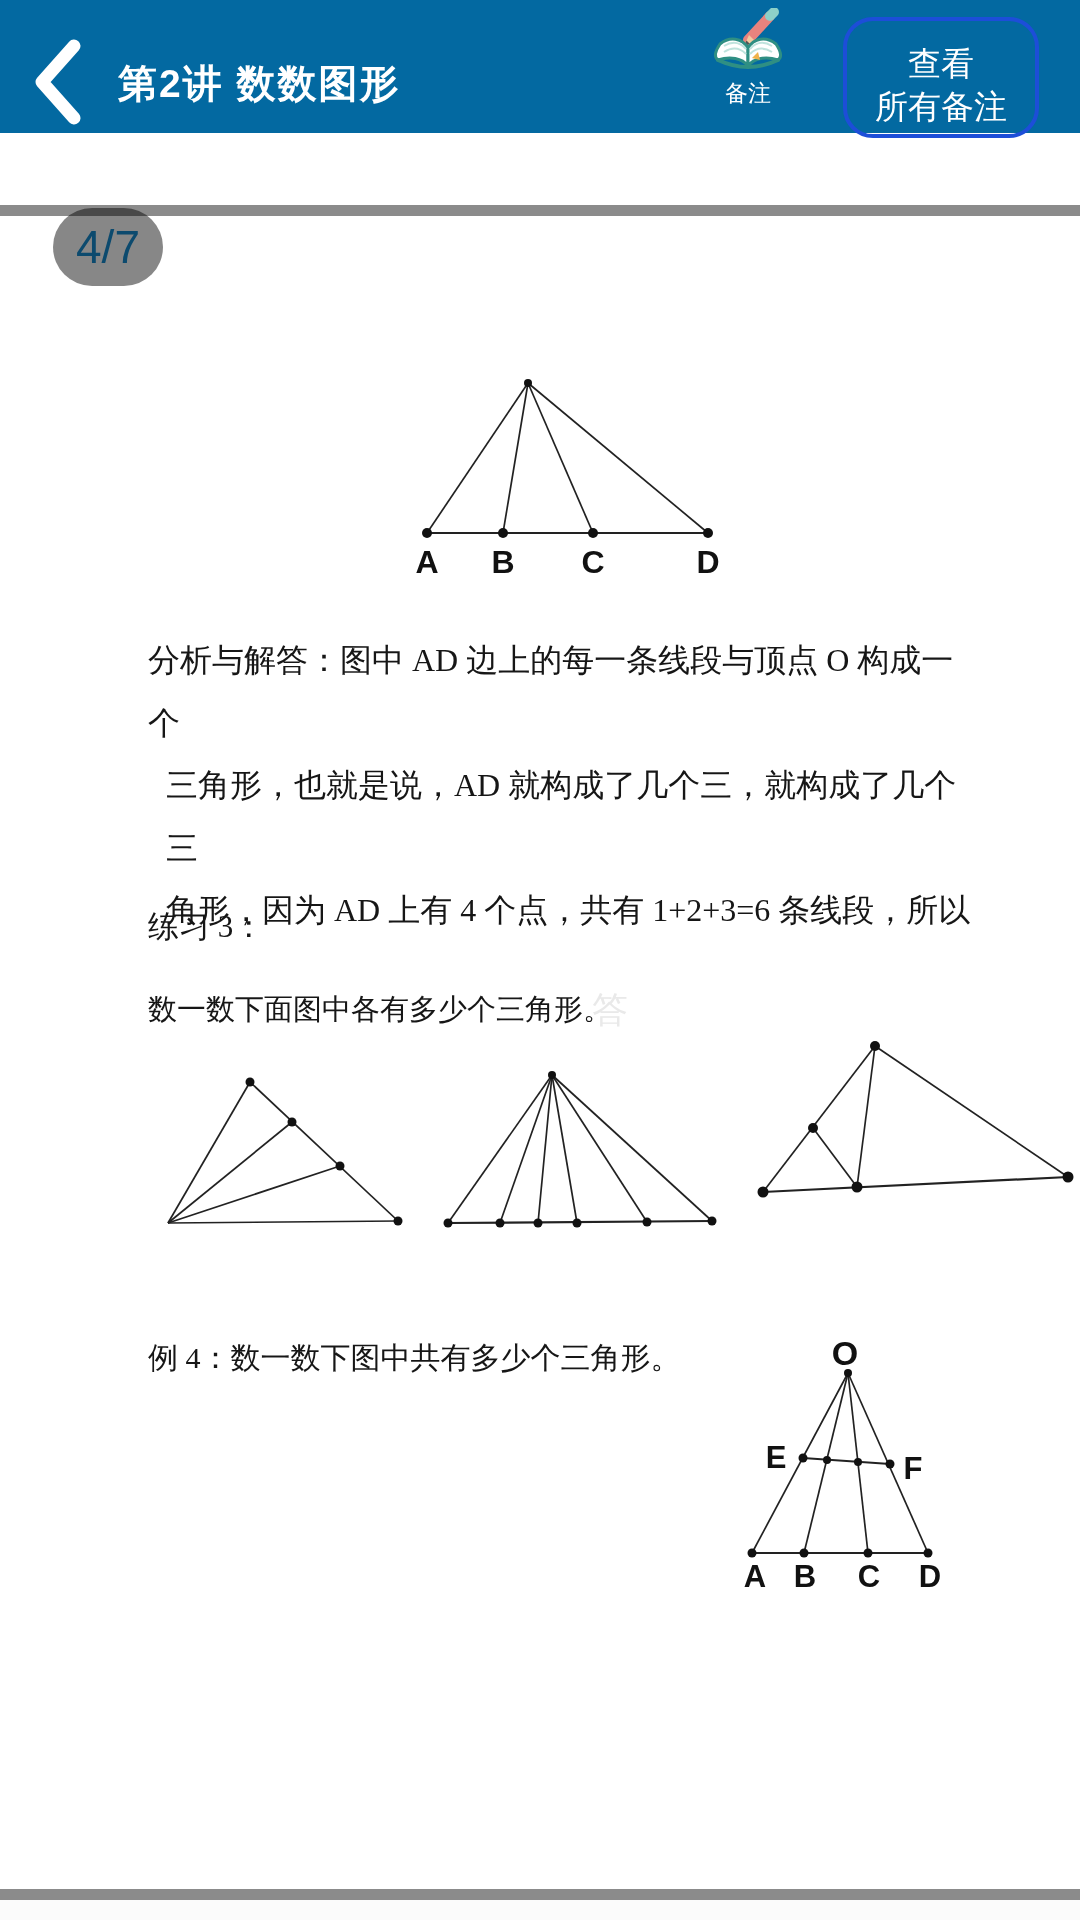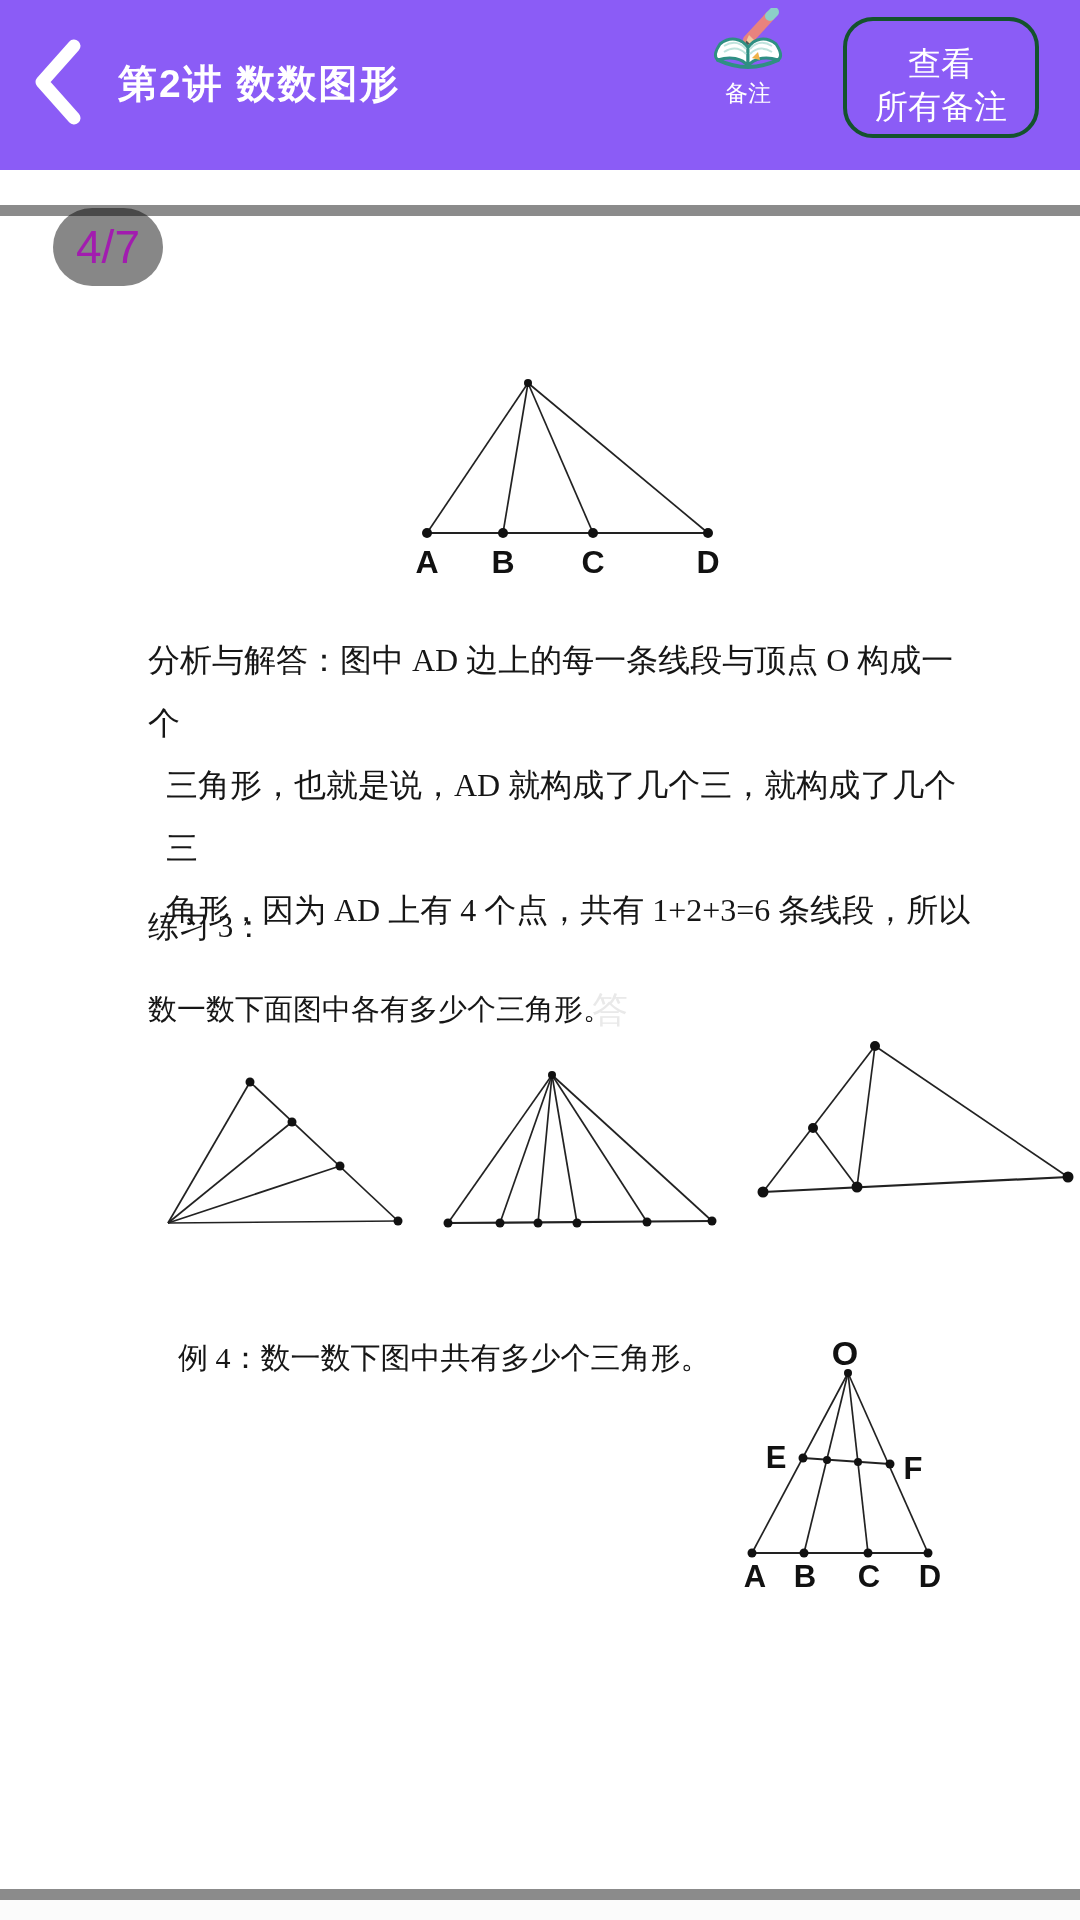--- a/index.html
+++ b/index.html
@@ -3,59 +3,59 @@
 <meta charset="utf-8">
 <style>
   * { margin:0; padding:0; box-sizing:border-box; }
   html,body { background:#444; }
   .screen{
     position:relative; width:1080px; height:1920px; background:#ffffff;
     overflow:hidden; font-family:"Liberation Sans","DejaVu Sans",sans-serif;
   }
   
   .app-header{
-    position:absolute; left:0; top:0; width:1080px; height:170px;
-    background:#8b5cf6; color:#fff;
+    position:absolute; left:0; top:0; width:1080px; height:133px;
+    background:#0369a1; color:#fff;
   }
   .back-btn{ position:absolute; left:28px; top:38px; width:62px; height:88px; cursor:pointer; }
   .hdr-title{
     position:absolute; left:118px; top:57px; font-size:39px; font-weight:700;
     letter-spacing:2px; white-space:nowrap;
   }
   .note-group{ position:absolute; left:698px; top:8px; width:100px; text-align:center; cursor:pointer; }
   .note-group .icon-wrap{ height:66px; }
   .note-label{ font-size:23px; margin-top:4px; }
   .view-notes-btn{
     position:absolute; left:843px; top:17px; width:196px; height:121px;
-    background:transparent; border:4px solid #14532d; border-radius:30px;
+    background:transparent; border:4px solid #1d4ed8; border-radius:30px;
     color:#fff; font-size:33px; line-height:43px; text-align:center;
     font-family:inherit; padding-top:14px; cursor:pointer;
   }
   .view-notes-btn span{ display:block; }
   
   .divider-top{ position:absolute; left:0; top:205px; width:1080px; height:11px; background:#8B8B8B; }
   .divider-bottom{ position:absolute; left:0; top:1889px; width:1080px; height:11px; background:#8B8B8B; }
   .footer-strip{ position:absolute; left:0; top:1900px; width:1080px; height:20px; background:#FBFBFB; }
   .page-badge{
     position:absolute; left:53px; top:208px; width:110px; height:78px;
-    background:rgba(0,0,0,0.47); border-radius:39px; color:#a21caf;
+    background:rgba(0,0,0,0.47); border-radius:39px; color:#0c4a6e;
     font-size:46px; display:flex; align-items:center; justify-content:center;
     z-index:3;
   }
   
   .doc{ position:absolute; left:0; top:216px; width:1080px; height:1673px; background:#fff;
         font-family:"Liberation Serif","DejaVu Serif",serif; color:#161616; }
   .fig-svg{ position:absolute; }
   .fig-label{ font-family:"Liberation Sans","DejaVu Sans",sans-serif; font-weight:700; fill:#111; }
   .analysis{ position:absolute; left:148px; top:413px; width:830px; font-size:32px; line-height:62.5px; }
   .analysis .cont{ padding-left:18px; }
   .exercise-heading{ position:absolute; left:148px; top:690px; font-size:31px; }
   .exercise-prompt{ position:absolute; left:148px; top:774px; font-size:29px; }
   .watermark{ position:absolute; left:592px; top:770px; font-size:36px; color:#E9E9E9; }
-  .example-heading{ position:absolute; left:148px; top:1122px; font-size:30px;margin-left:30px; }
+  .example-heading{ position:absolute; left:148px; top:1122px; font-size:30px; }
 </style>
 </head>
 <body>
 
 <div class="screen">
 
   <header class="app-header">
     <div class="back-btn">
       <svg width="62" height="88" viewBox="0 0 62 88">
         <polyline points="46,8 14,44 46,80" fill="none" stroke="#ffffff" stroke-width="13" stroke-linecap="round" stroke-linejoin="round"></polyline>

